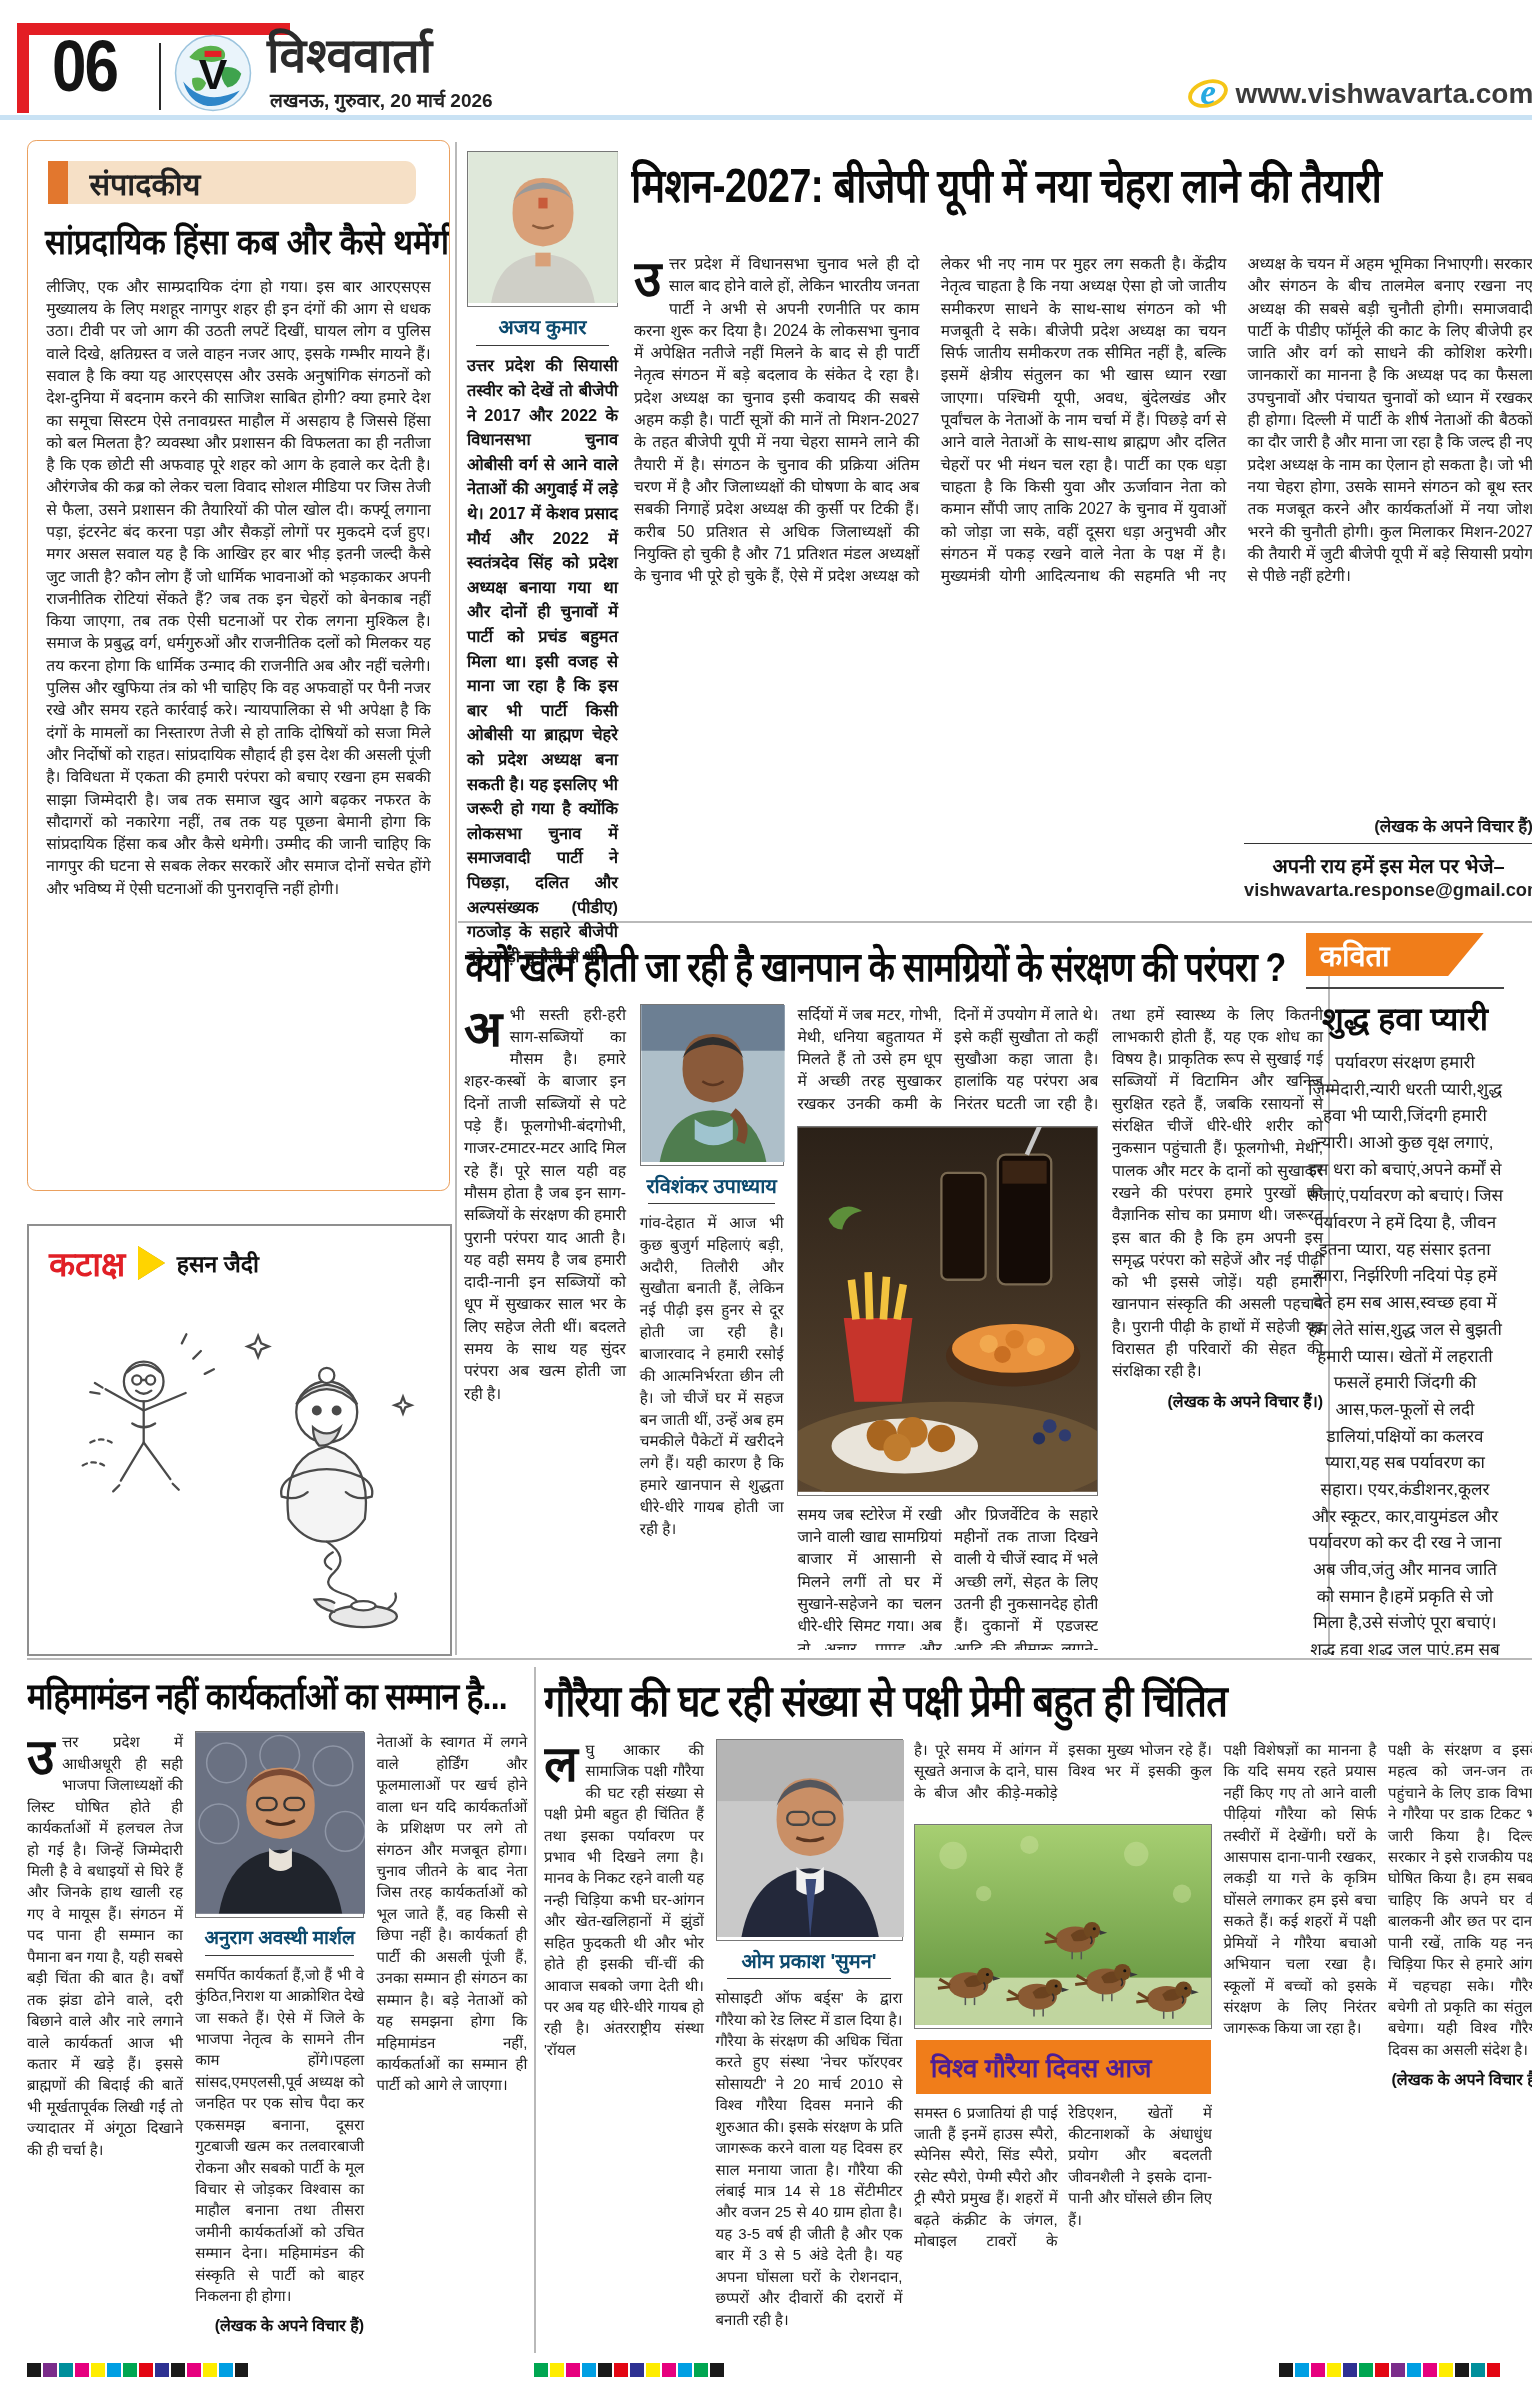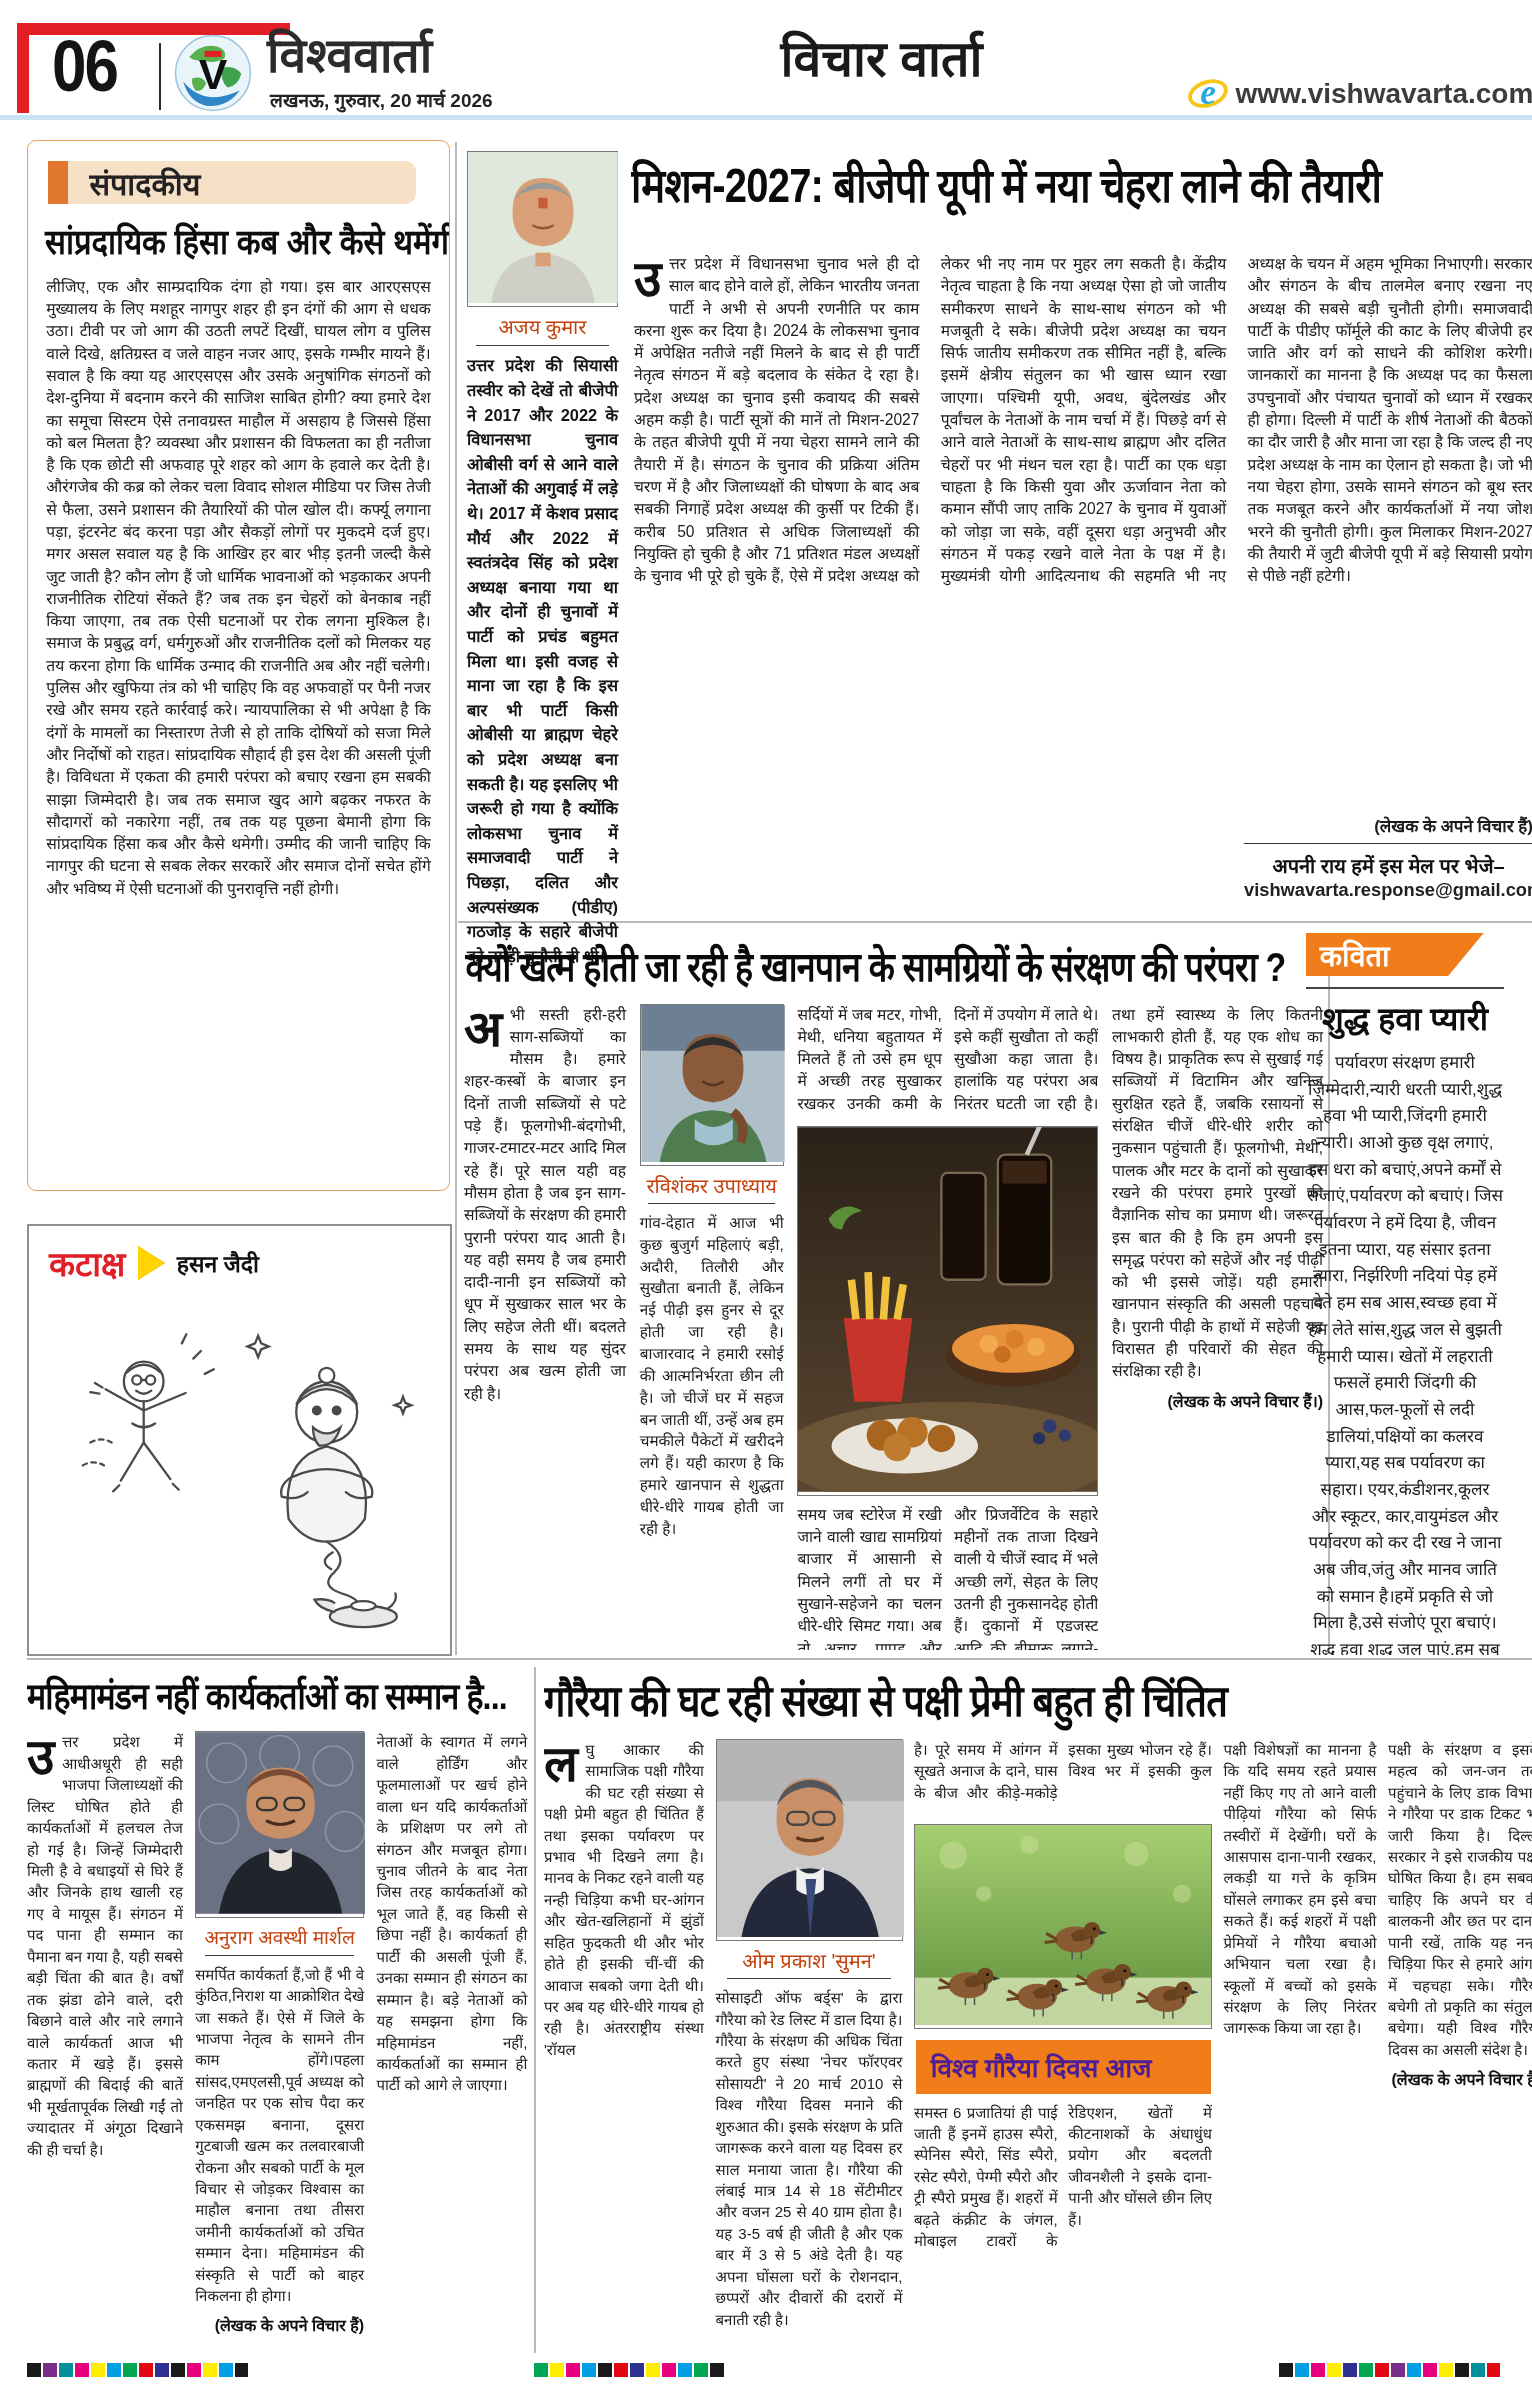--- a/index.html
+++ b/index.html
@@ -36,21 +36,21 @@
   
   .cartoon{position:absolute;left:27px;top:1224px;width:421px;height:428px;border:2.3px solid #8f8f8f;
            background:#fff;overflow:hidden;}
   .ct-head{display:flex;align-items:center;gap:12.2px;padding:13.7px 20px 4.6px 20px;}
   .ct-kicker{font-size:34px;font-weight:800;color:#e11f26;}
   .ct-arrow{width:0;height:0;border-left:27.5px solid #ffd400;border-top:17px solid transparent;
             border-bottom:17px solid transparent;filter:drop-shadow(0.8px 0.8px 0 #b99700);}
   .ct-artist{font-size:23px;font-weight:700;color:#111;}
   
   .photo{border:0.8px solid #777;display:block;}
-  .byline{text-align:center;font-weight:400;font-size:20px;padding:6.1px 0 4.6px;color:#c2410c;}
+  .byline{text-align:center;font-weight:700;font-size:20px;padding:6.1px 0 4.6px;color:#0c4a6e;}
   .byline-rule{border-bottom:1.5px solid #3a3a3a;width:88%;margin:0 auto 7.6px auto;}
   .coltext{font-size:15.6px;line-height:1.43;text-align:justify;color:#1b1b1b;}
   .dropcap{float:left;font-size:50px;line-height:.85;font-weight:700;padding:4.6px 7.6px 0 0;color:#111;}
   .closer{font-weight:700;text-align:right;font-size:16px;margin-top:7.6px;color:#111;}
   
   .m-headline{position:absolute;left:631px;top:151px;width:902px;font-size:40px;font-weight:800;
               color:#0a0a0a;white-space:nowrap;transform:scaleY(1.18);transform-origin:left top;
               letter-spacing:-0.8px;overflow:hidden;}
   .m-author{position:absolute;left:467px;top:151px;width:151px;}
   .m-lead{font-size:16.4px;font-weight:700;line-height:1.5;text-align:justify;color:#151515;}
@@ -132,21 +132,20 @@
       <path d="M20 30 Q35 12 55 16 Q70 20 66 32 Q50 40 38 34 Q26 36 20 30Z" fill="#58b14c"></path>
       <path d="M62 44 Q80 40 88 52 Q84 68 70 70 Q60 60 62 44Z" fill="#3fa34d"></path>
       <path d="M24 58 Q36 54 42 64 Q38 76 28 74 Q22 66 24 58Z" fill="#58b14c"></path>
       <path d="M12 62 Q40 96 86 74 Q70 96 44 94 Q20 90 12 62Z" fill="#2e86c9"></path>
       <rect x="40" y="22" width="22" height="8" fill="#e31e24"></rect>
       <text x="51" y="72" text-anchor="middle" font-size="56" font-weight="bold" fill="#101010" font-family="Liberation Sans, sans-serif">V</text>
     </svg>
   </div>
   <div class="paper-name">विश्ववार्ता</div>
   <div class="dateline">लखनऊ,  गुरुवार, 20 मार्च 2026</div>
-  <div class="section-title">विचार वार्ता</div>
   <div class="website">
     <span>
       <svg width="40" height="40" viewBox="0 0 52 52">
         <ellipse cx="26" cy="28" rx="24" ry="15" fill="none" stroke="#f5c518" stroke-width="5" transform="rotate(-18 26 28)"></ellipse>
         <text x="26" y="42" text-anchor="middle" font-size="46" font-weight="bold" font-style="italic" fill="#27aae1" font-family="Liberation Serif, serif">e</text>
       </svg>
     </span>
     <span class="url">www.vishwavarta.com</span>
   </div>
   <div class="hdr-rule"></div>

